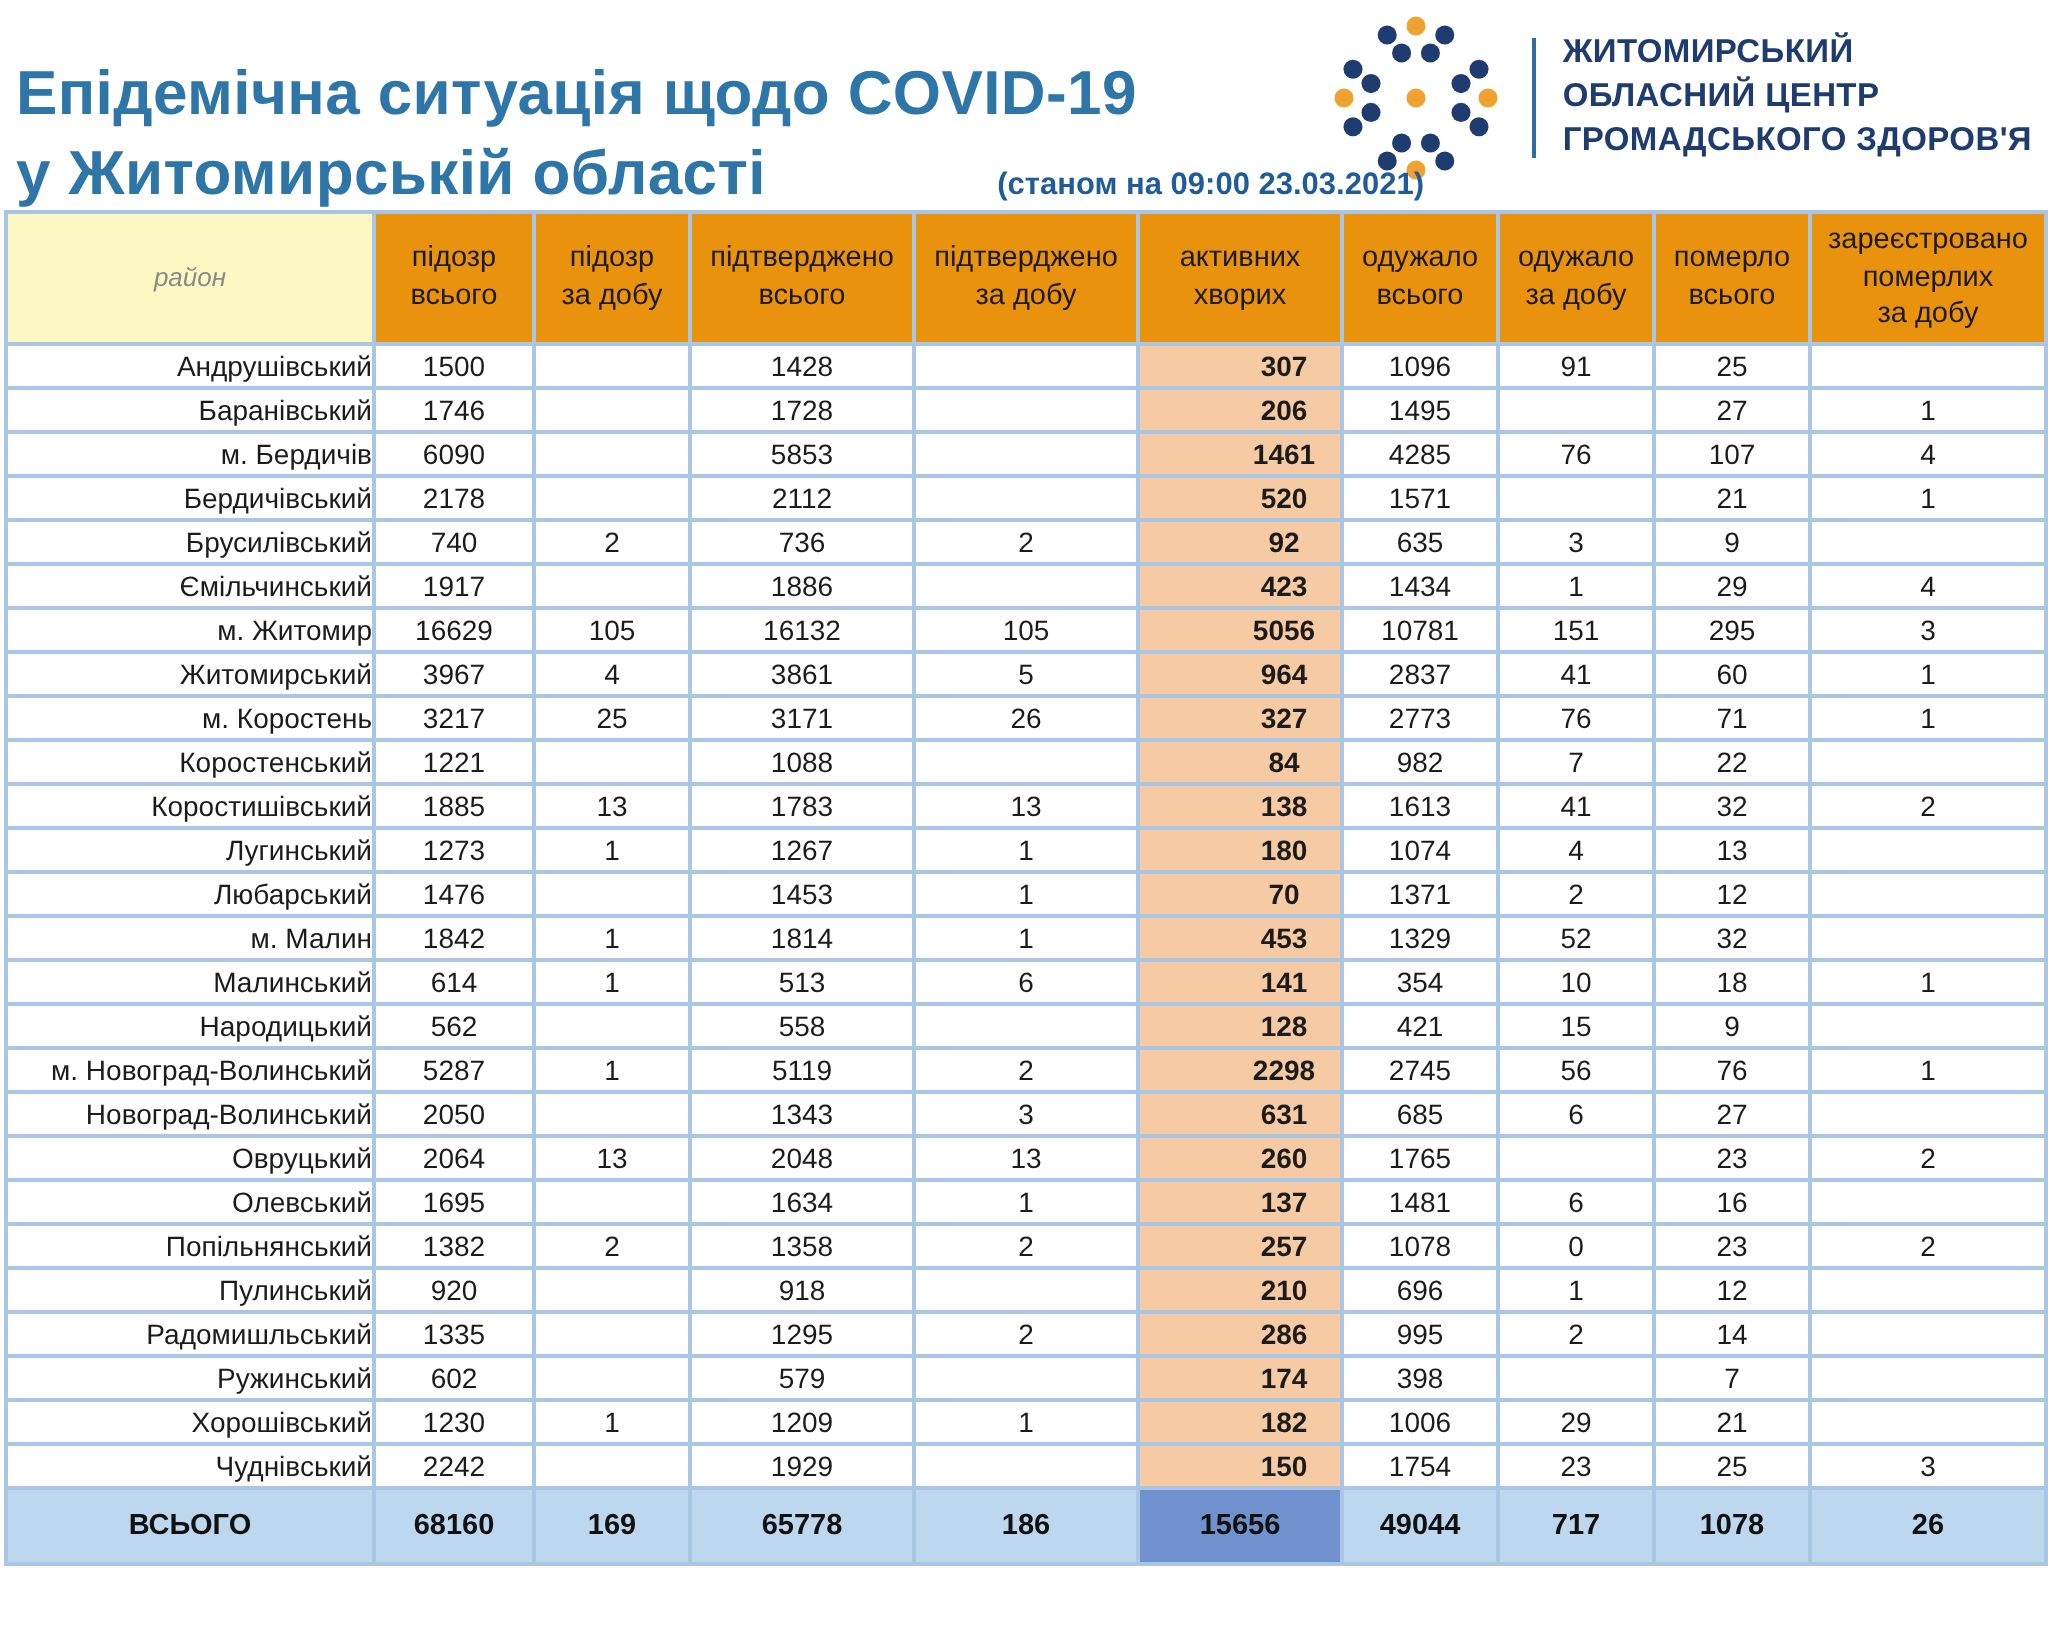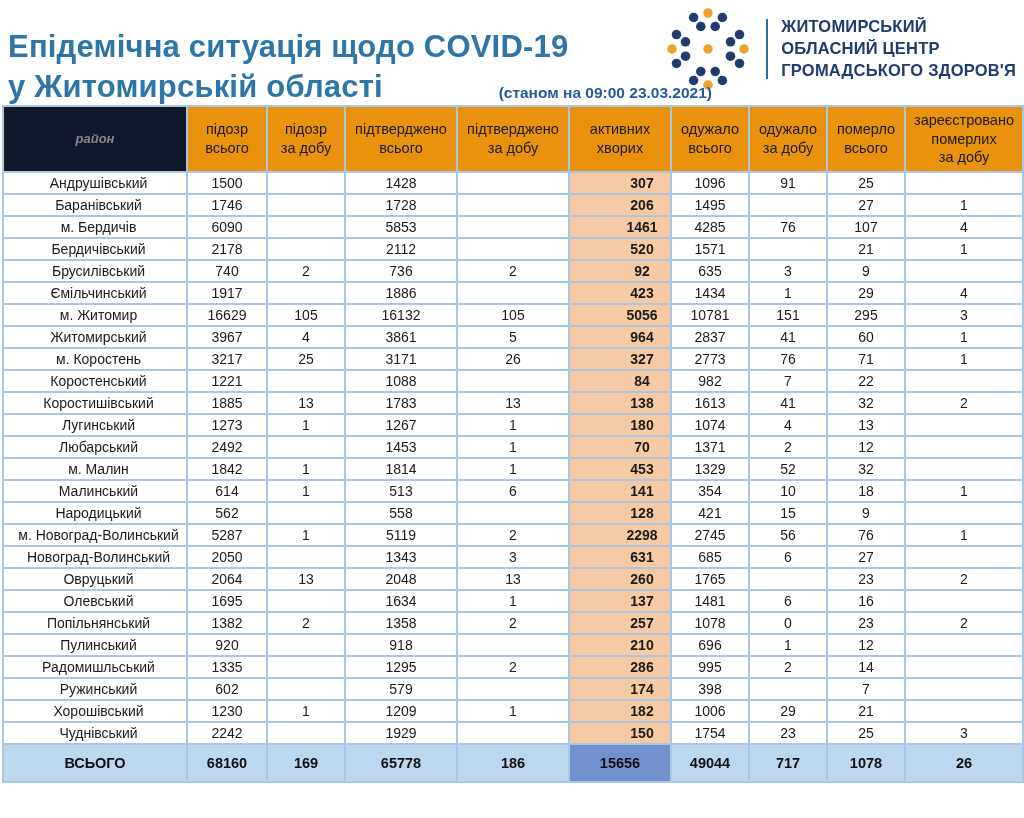--- a/index.html
+++ b/index.html
@@ -16,23 +16,23 @@
   .logo-text{color:#1E3C6E;font-weight:bold;font-size:16.5px;line-height:1.32;letter-spacing:0.2px;}
 
   .subtitle{position:absolute;top:84px;left:0;width:672px;text-align:right;
             color:#1F5C99;font-weight:bold;font-size:15.5px;margin-left:40px;}
 
   
   table{position:absolute;top:105px;left:2px;width:1020px;border-collapse:collapse;table-layout:fixed;}
   th,td{border:2px solid #A9C7E4;box-sizing:border-box;overflow:hidden;}
   thead th{background:#E8920E;color:#1b1b1b;font-weight:normal;font-size:14.5px;
            white-space:pre-line;height:66px;vertical-align:middle;text-align:center;line-height:1.3;padding:0 2px;}
-  thead th.district-head{background:#0f172a;color:#8a8a8a;font-style:italic;font-size:13px;font-weight:bold;}
+  thead th.district-head{background:#fef9c3;color:#8a8a8a;font-style:italic;font-size:13px;font-weight:normal;}
   tbody td{height:22px;font-size:14px;color:#1b1b1b;padding:0;background:#ffffff;}
-  td.district-cell{text-align:center;padding-left:7px;}
+  td.district-cell{text-align:right;padding-left:7px;}
   td.num-cell{text-align:center;}
   td.active-cell{background:#F6CBA4;font-weight:bold;text-align:center;padding-left:44px;}
   tfoot td{background:#BDD7EE;height:38px;font-weight:bold;text-align:center;font-size:14.5px;color:#111;}
   tfoot td.total-active{background:#7191CE;}
 </style>
 </head>
 <body>
 
 <div class="page">
 
@@ -260,21 +260,21 @@
           <td class="num-cell">1267</td>
           <td class="num-cell">1</td>
           <td class="active-cell">180</td>
           <td class="num-cell">1074</td>
           <td class="num-cell">4</td>
           <td class="num-cell">13</td>
           <td class="num-cell"></td>
         </tr>
         <tr>
           <td class="district-cell">Любарський</td>
-          <td class="num-cell">2492</td>
+          <td class="num-cell">1476</td>
           <td class="num-cell"></td>
           <td class="num-cell">1453</td>
           <td class="num-cell">1</td>
           <td class="active-cell">70</td>
           <td class="num-cell">1371</td>
           <td class="num-cell">2</td>
           <td class="num-cell">12</td>
           <td class="num-cell"></td>
         </tr>
         <tr>

